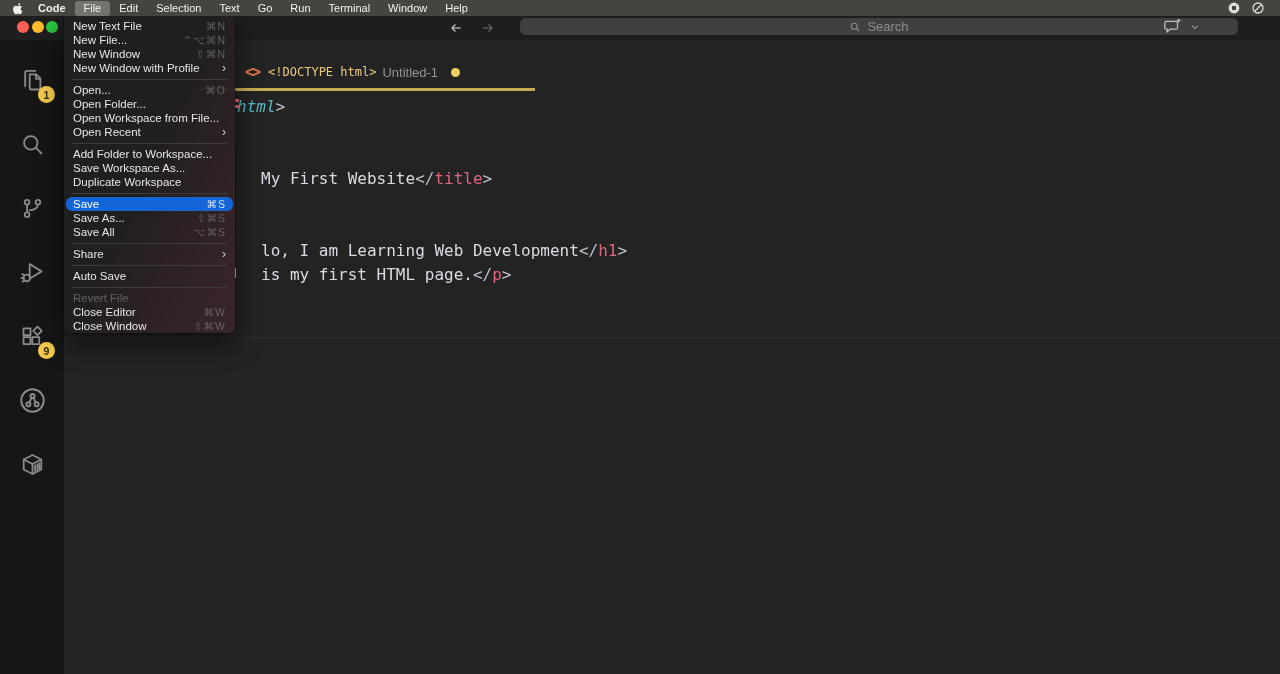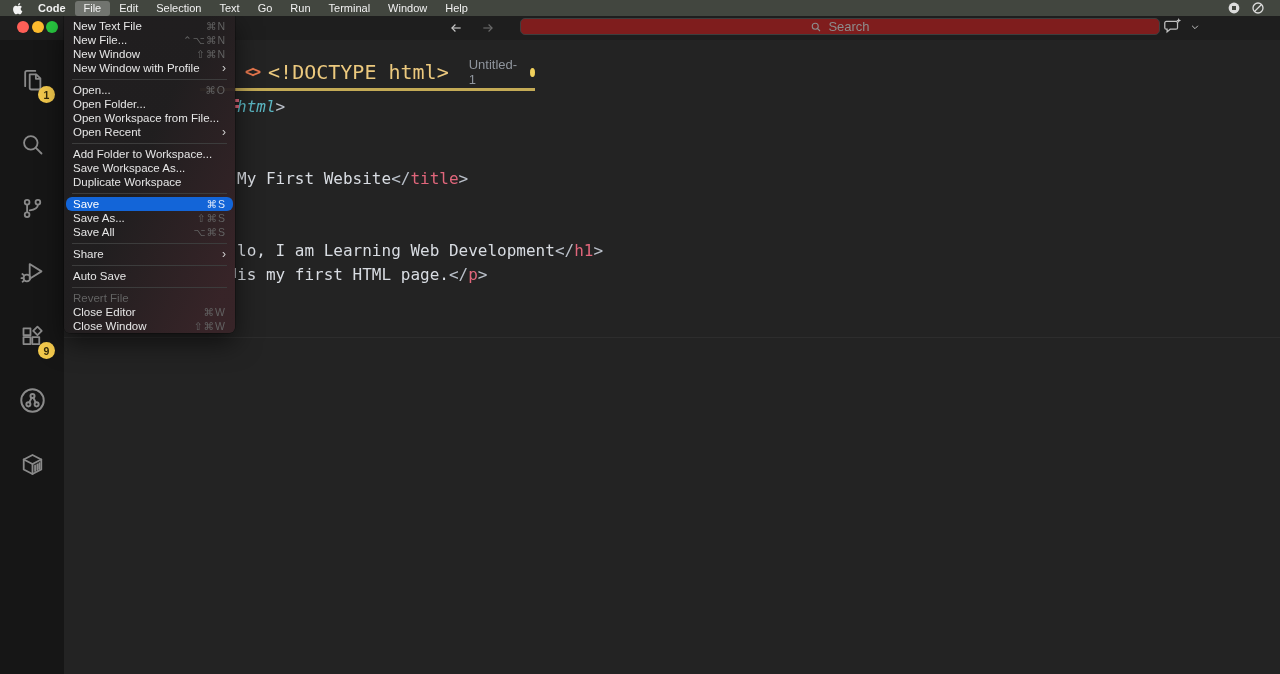--- a/index.html
+++ b/index.html
@@ -16,45 +16,45 @@
   .mb-spacer{flex:1;}
   .mb-status{display:flex;align-items:center;gap:12px;margin-right:4px;}
 
   
   .titlebar{position:absolute;left:0;top:16px;width:1280px;height:24px;background:#1e1e1e;}
   .tl{position:absolute;top:5px;width:12px;height:12px;border-radius:50%;}
   .tl.red{left:17px;background:#ff5f57;}
   .tl.yel{left:32px;background:#febc2e;}
   .tl.grn{left:46px;background:#28c840;}
   .nav-arrow{position:absolute;top:1px;width:22px;height:22px;display:flex;align-items:center;justify-content:center;}
-  .searchbox{position:absolute;left:520px;top:2px;width:640px;height:17px;background:#7f1d1d;
+  .searchbox{position:absolute;left:520px;top:2px;width:718px;height:17px;background:#404040;
              border:1px solid #3e3e3e;border-radius:5px;display:flex;align-items:center;justify-content:center;
              gap:6px;color:#8d8d8d;font-size:13px;box-sizing:border-box;}
   .tb-right{position:absolute;left:1163px;top:2px;display:flex;align-items:center;gap:7px;color:#c0c0c0;}
 
   
   .activitybar{position:absolute;left:0;top:40px;width:64px;height:634px;background:#161616;}
   .act-item{position:absolute;left:12px;width:40px;height:40px;display:flex;align-items:center;justify-content:center;}
   .act-badge{position:absolute;right:-3px;bottom:-3px;width:17px;height:17px;border-radius:50%;
              background:#f3c94c;color:#33290a;font-size:10.5px;font-weight:bold;
              display:flex;align-items:center;justify-content:center;}
 
   
   .editor{position:absolute;left:64px;top:40px;width:1216px;height:634px;background:#232323;overflow:hidden;}
   .tab{position:absolute;left:136px;top:12px;height:40px;width:335px;display:flex;align-items:center;padding-left:45px;box-sizing:border-box;}
   .tab-icon{font-family:"DejaVu Sans Mono",monospace;font-weight:bold;font-size:15px;color:#e8784e;letter-spacing:-2px;margin-right:9px;}
-  .tab-label{font-family:"DejaVu Sans Mono",monospace;font-size:20px;color:#ecc97e;white-space:pre;}
-  .tab-desc{font-size:13px;color:#8f959d;margin-left:20px;}
+  .tab-label{font-family:"DejaVu Sans Mono",monospace;font-size:12px;color:#ecc97e;white-space:pre;}
+  .tab-desc{font-size:13px;color:#8f959d;margin-left:6px;}
   .tab-dot{width:9px;height:9px;border-radius:50%;background:#f0d05c;margin-left:13px;}
   .tab-underline{position:absolute;left:136px;top:48px;width:335px;height:3px;background:#c4ab56;}
 
   .code{position:absolute;left:173px;top:55px;font-family:"DejaVu Sans Mono",monospace;
         font-size:16px;line-height:24px;white-space:pre;}
   .code-line{position:absolute;left:0;}
-  .c-text{color:#d8dce2;} .c-punct{color:#b9bfc8;} .c-tag{color:#e0667b;}
+  .c-text{color:#d8dce2;margin-left:24px;} .c-punct{color:#b9bfc8;} .c-tag{color:#e0667b;}
   .c-doctype{color:#5bb8c4;font-style:italic;}
   .clipmark{position:absolute;background:#e0667b;}
   .clipmark2{position:absolute;background:#d8dce2;}
   .cur-line{position:absolute;left:0;top:297px;width:1216px;height:1px;background:#2d2d2d;}
 
   
   .filemenu{position:absolute;left:64px;top:16px;width:171px;height:317px;z-index:50;
             background:linear-gradient(115deg, rgba(32,30,31,.97) 45%, rgba(56,36,40,.95) 90%);
             border-radius:0 0 6px 6px;box-shadow:0 10px 26px rgba(0,0,0,.55),0 0 0 .5px rgba(0,0,0,.45);
             padding-top:3px;box-sizing:border-box;}

